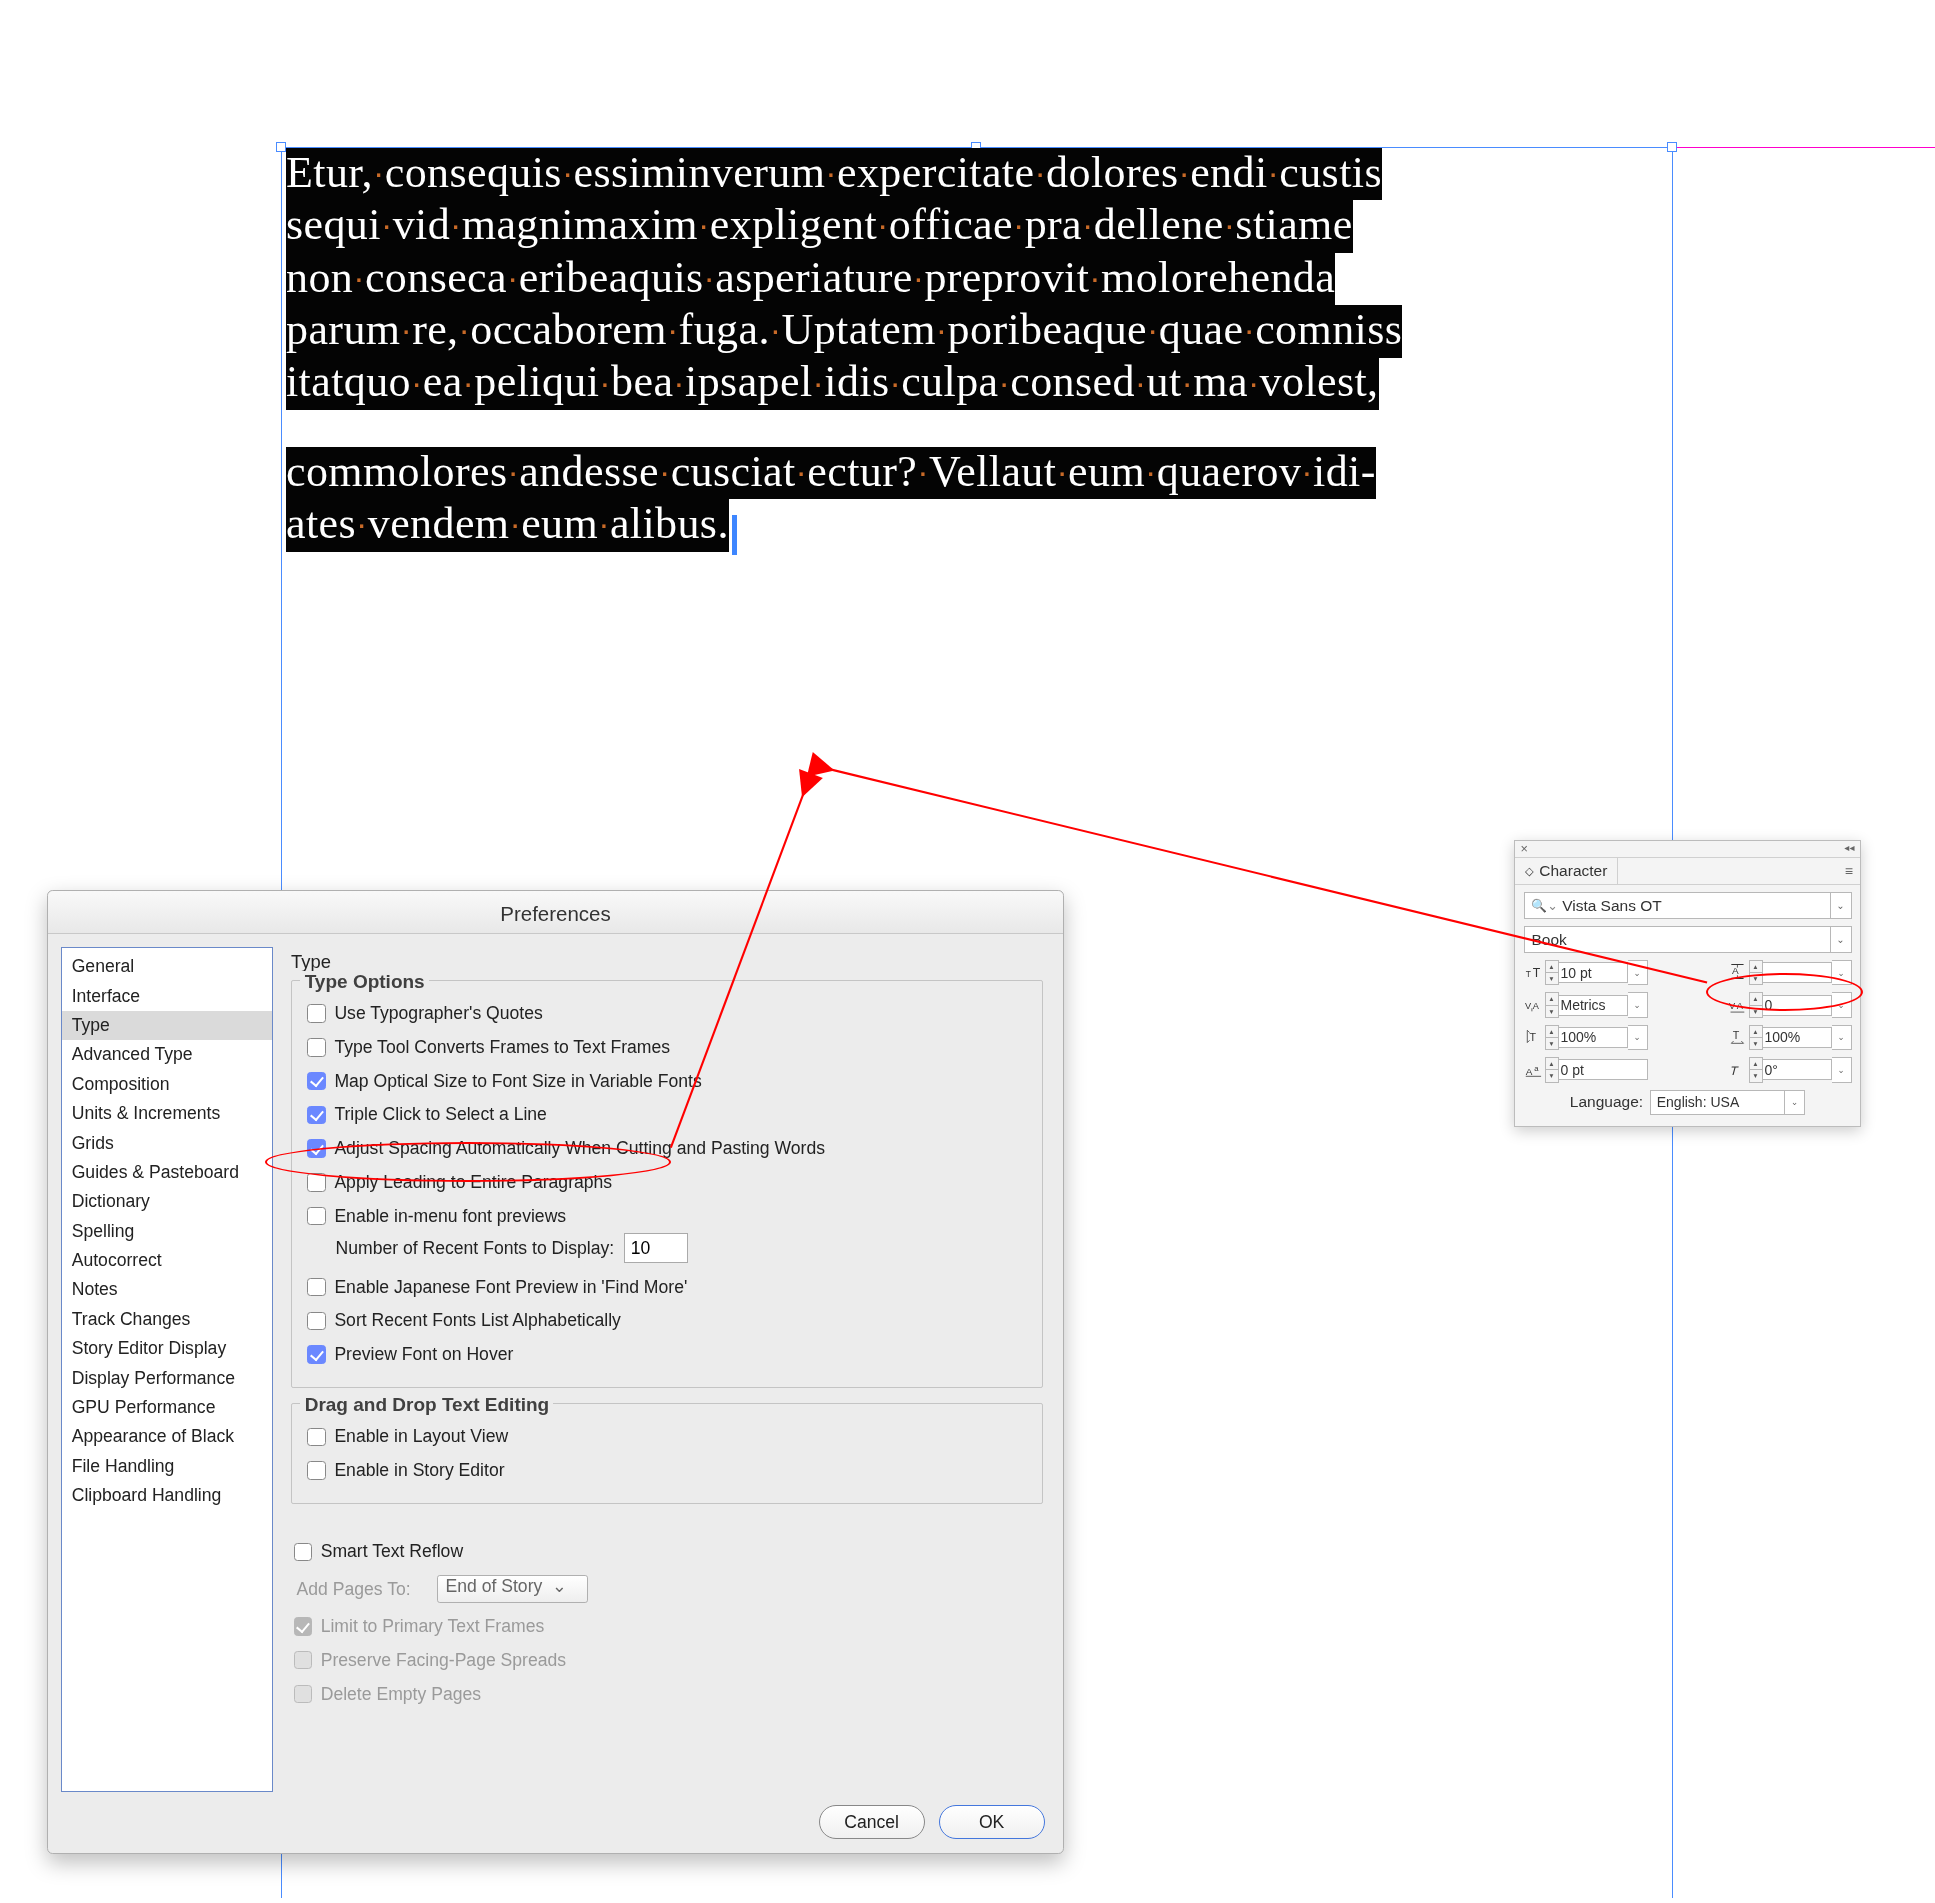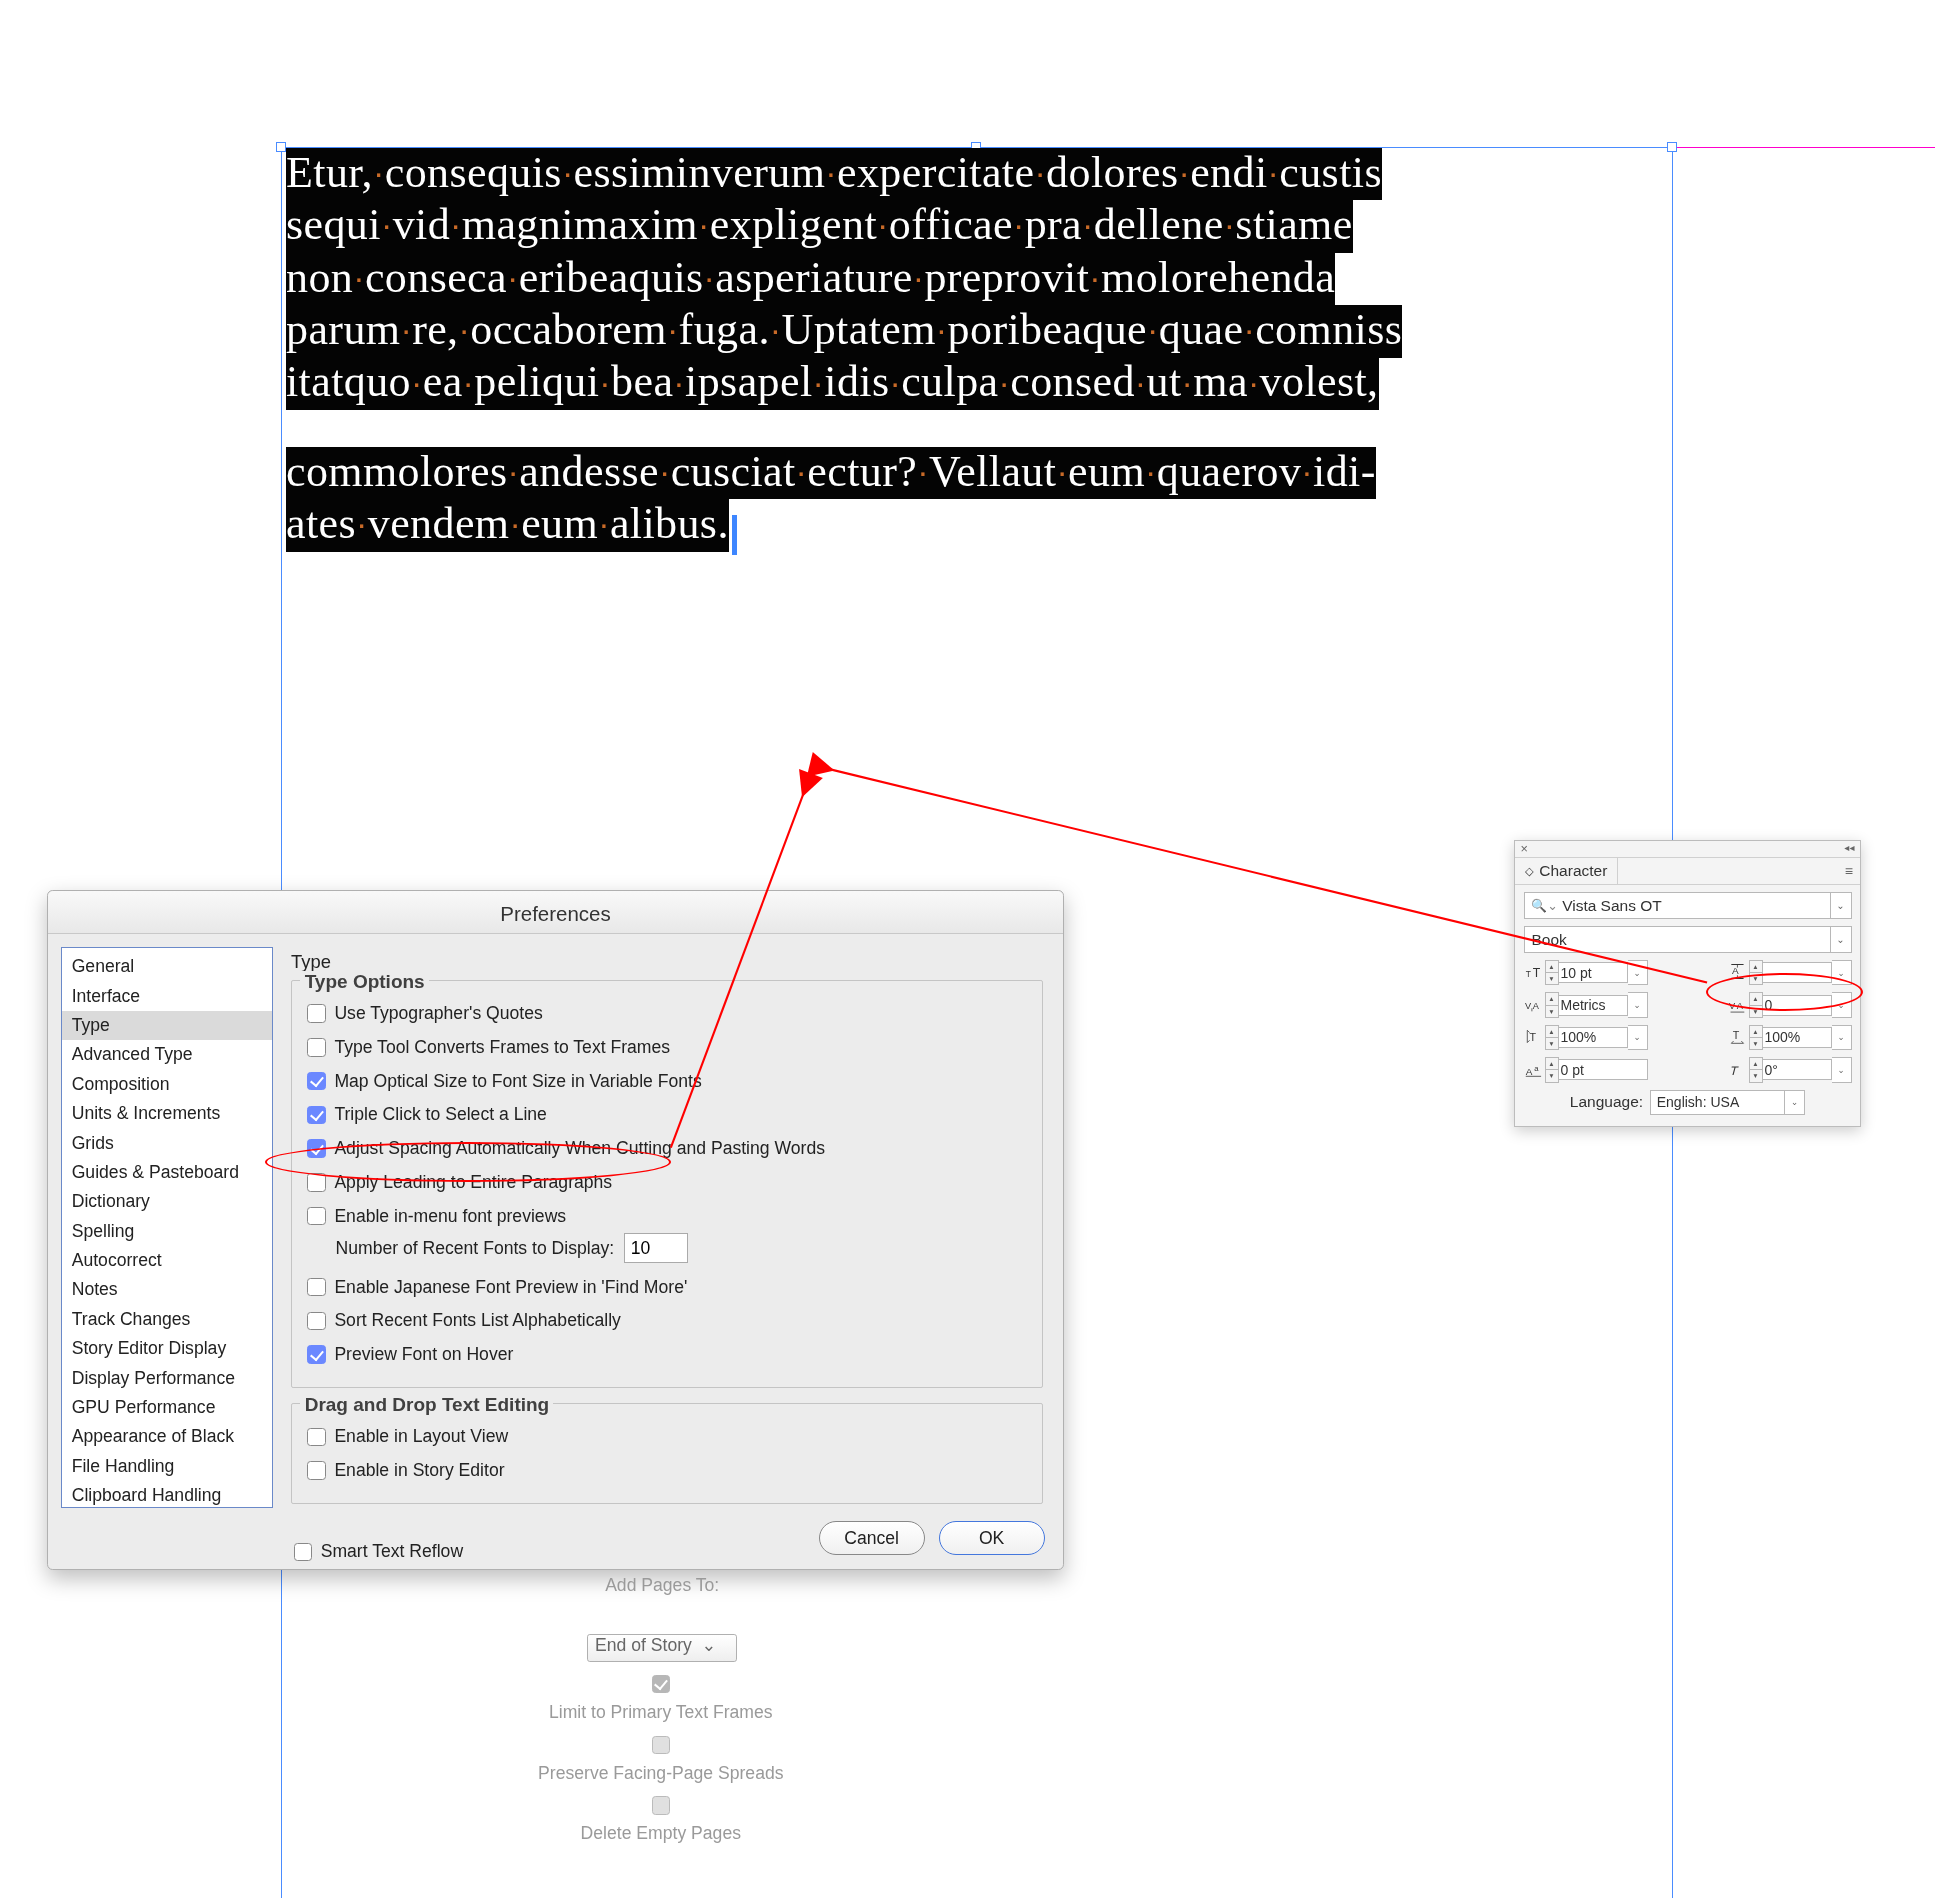--- a/index.html
+++ b/index.html
@@ -11,34 +11,34 @@
 .doc-line .sp { color: #c86a28; font-size: 34px; position: relative; top: -2.8px; }
 .doc-gap { height: 37px; }
 .end-marker { display: inline-block; width: 5.6px; height: 40px; background: #3e86ff; vertical-align: middle; margin-left: 2.8px; }
 .frame-left { left: 281px; top: 147px; width: 0.7px; height: 1751px; background: #4a8cff; position: absolute; }
 .frame-right { left: 1672px; top: 147px; width: 0.7px; height: 1751px; background: #4a8cff; position: absolute; }
 .frame-top { left: 281px; top: 147px; width: 1391px; height: 0.7px; background: #4a8cff; position: absolute; }
 .handle { position: absolute; width: 10px; height: 10px; border: 0.7px solid #4a8cff; background: #fff; }
 .magenta-line { position: absolute; left: 1672px; top: 147px; width: 264px; height: 0.7px; background: #ff00cc; }
 
 
-.prefs-dialog { position: absolute; left: 47px; top: 890px; width: 1017px; height: 680px; background: #ececec; border: 0.7px solid #b0b0b0; border-radius: 5.6px; box-shadow: 0 8.5px 21px rgba(0,0,0,0.25); }
+.prefs-dialog { position: absolute; left: 47px; top: 890px; width: 1017px; height: 964px; background: #ececec; border: 0.7px solid #b0b0b0; border-radius: 5.6px; box-shadow: 0 8.5px 21px rgba(0,0,0,0.25); }
 .prefs-title { text-align: center; font-size: 20.5px; color: #333; padding: 11.3px 0 7px; background: linear-gradient(#f9f9f9,#e8e8e8); border-bottom: 0.7px solid #c8c8c8; border-radius: 5.6px 5.6px 0 0; }
 
 .prefs-body { display: flex; height: calc(100% - 92px); padding: 12.7px; gap: 11.3px; }
 .prefs-sidebar { width: 212px; background: #fff; border: 1.4px solid #6a89c9; padding: 4.2px 0; }
 .prefs-sidebar .side-item { padding: 4.2px 10px; font-size: 17.6px; color: #222; cursor: default; }
 .prefs-sidebar .side-item.selected { background: #dadada; }
 
 .prefs-main { flex: 1; padding: 0 7px; }
 .prefs-main .section-title { font-size: 18.4px; color: #222; margin: 4.2px 0 7px; }
 .fieldset { border: 0.7px solid #c4c4c4; border-radius: 2.1px; padding: 15.5px 15.5px 15.5px 15.5px; margin-bottom: 15.5px; position: relative; }
 .fieldset .legend { position: absolute; top: -10px; left: 8.5px; background: #ececec; padding: 0 4.2px; font-size: 19px; color: #404040; font-weight: bold; }
 .chk-row { display: flex; align-items: center; gap: 8.5px; padding: 6.4px 0; font-size: 17.6px; color: #222; }
-.chk-row.disabled { color: #9a9a9a; flex-direction: column; }
+.chk-row.disabled { color: #9a9a9a; }
 .chk { width: 18.4px; height: 18.4px; border: 0.7px solid #888; border-radius: 3.5px; background: #fff; position: relative; flex-shrink: 0; }
 .chk.checked { background: #6b88ff; border-color: #6b88ff; }
 .chk.checked::after { content: ""; position: absolute; left: 4.2px; top: 1.4px; width: 5.6px; height: 10px; border: solid #fff; border-width: 0 2.8px 2.8px 0; transform: rotate(40deg); }
 .chk.disabled { background: #e0e0e0; border-color: #bbb; }
 .chk.disabled.checked { background: #b7b7b7; border-color: #b7b7b7; }
 .num-label { padding-left: 28px; font-size: 17.6px; color: #222; display: flex; align-items: center; gap: 10px; }
 .num-input { width: 64px; height: 30px; border: 0.7px solid #aaa; background: #fff; font-size: 17.6px; padding: 0 5.6px; }
 .sel { height: 28px; border: 0.7px solid #b0b0b0; background: linear-gradient(#fff,#eee); font-size: 17.6px; padding: 0 20px 0 7px; color: #666; border-radius: 2.8px; }
 
 .prefs-buttons { position: absolute; right: 18.4px; bottom: 14px; display: flex; gap: 14px; justify-content: space-between; }

